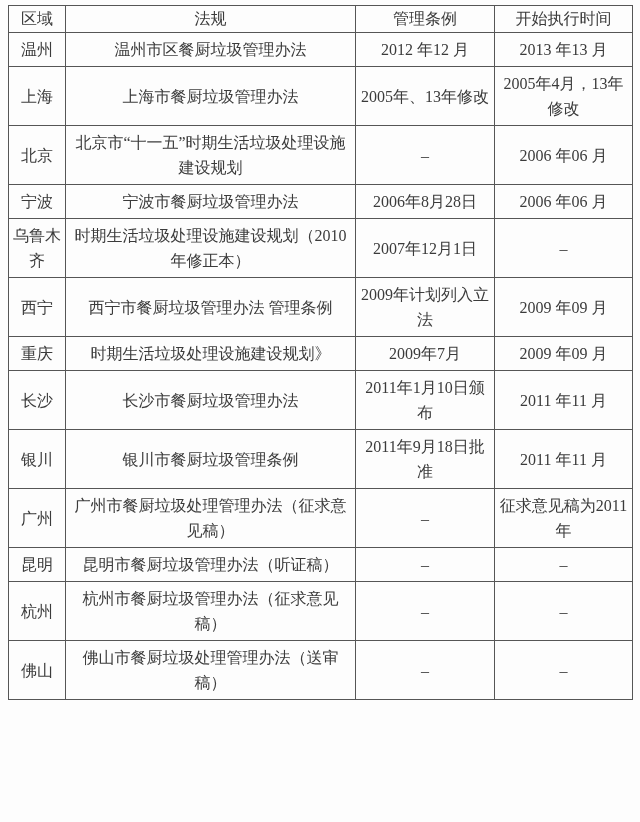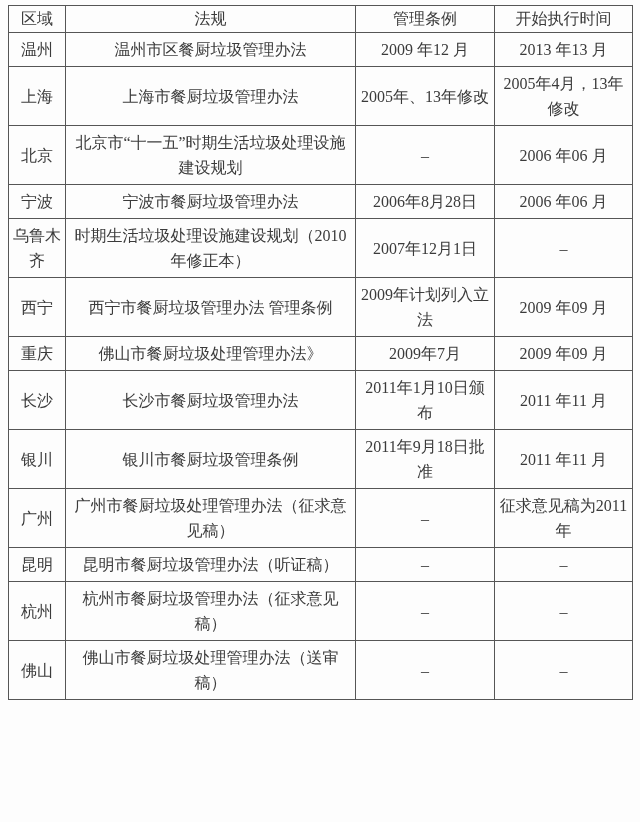--- a/index.html
+++ b/index.html
@@ -59,21 +59,21 @@
           <th>区域</th>
           <th>法规</th>
           <th>管理条例</th>
           <th>开始执行时间</th>
         </tr>
     </thead>
     <tbody>
         <tr>
           <td>温州</td>
           <td>温州市区餐厨垃圾管理办法</td>
-          <td>2009 年12 月</td>
+          <td>2012 年12 月</td>
           <td>2013 年13 月</td>
         </tr>
         <tr>
           <td>上海</td>
           <td>上海市餐厨垃圾管理办法</td>
           <td>2005年、13年修改</td>
           <td>2005年4月，13年修改</td>
         </tr>
         <tr>
           <td>北京</td>
@@ -94,21 +94,21 @@
           <td>–</td>
         </tr>
         <tr>
           <td>西宁</td>
           <td>西宁市餐厨垃圾管理办法 管理条例</td>
           <td>2009年计划列入立法</td>
           <td>2009 年09 月</td>
         </tr>
         <tr>
           <td>重庆</td>
-          <td>佛山市餐厨垃圾处理管理办法》</td>
+          <td>时期生活垃圾处理设施建设规划》</td>
           <td>2009年7月</td>
           <td>2009 年09 月</td>
         </tr>
         <tr>
           <td>长沙</td>
           <td>长沙市餐厨垃圾管理办法</td>
           <td>2011年1月10日颁布</td>
           <td>2011 年11 月</td>
         </tr>
         <tr>

